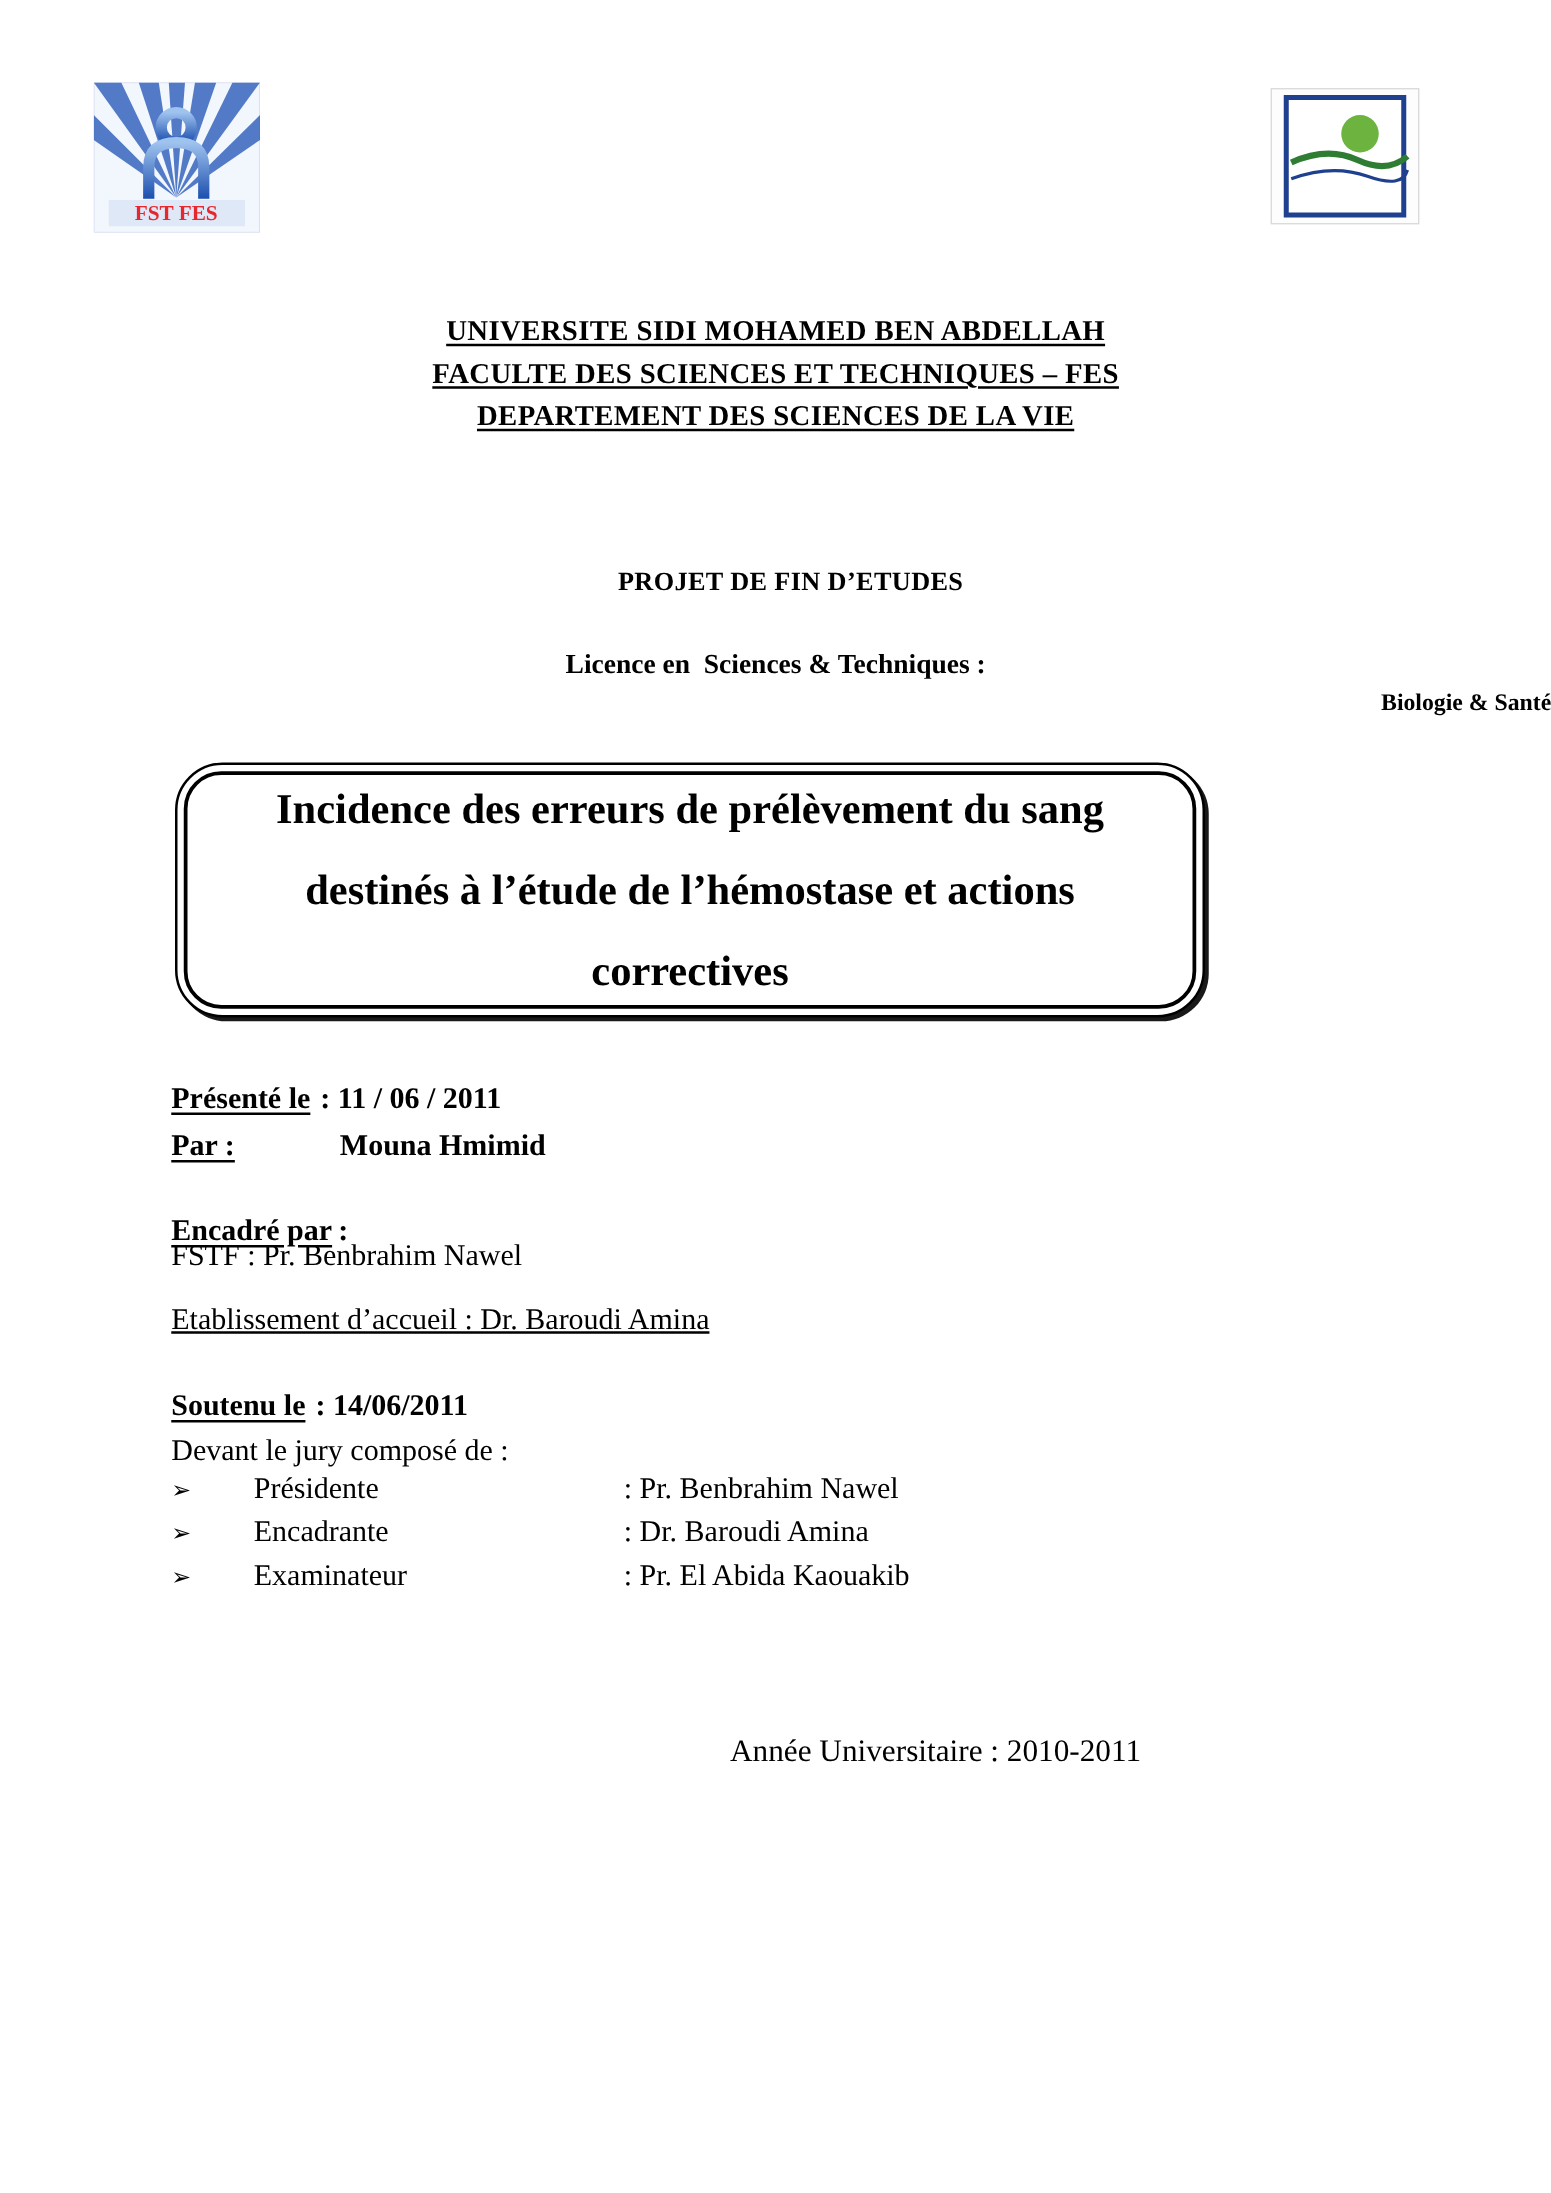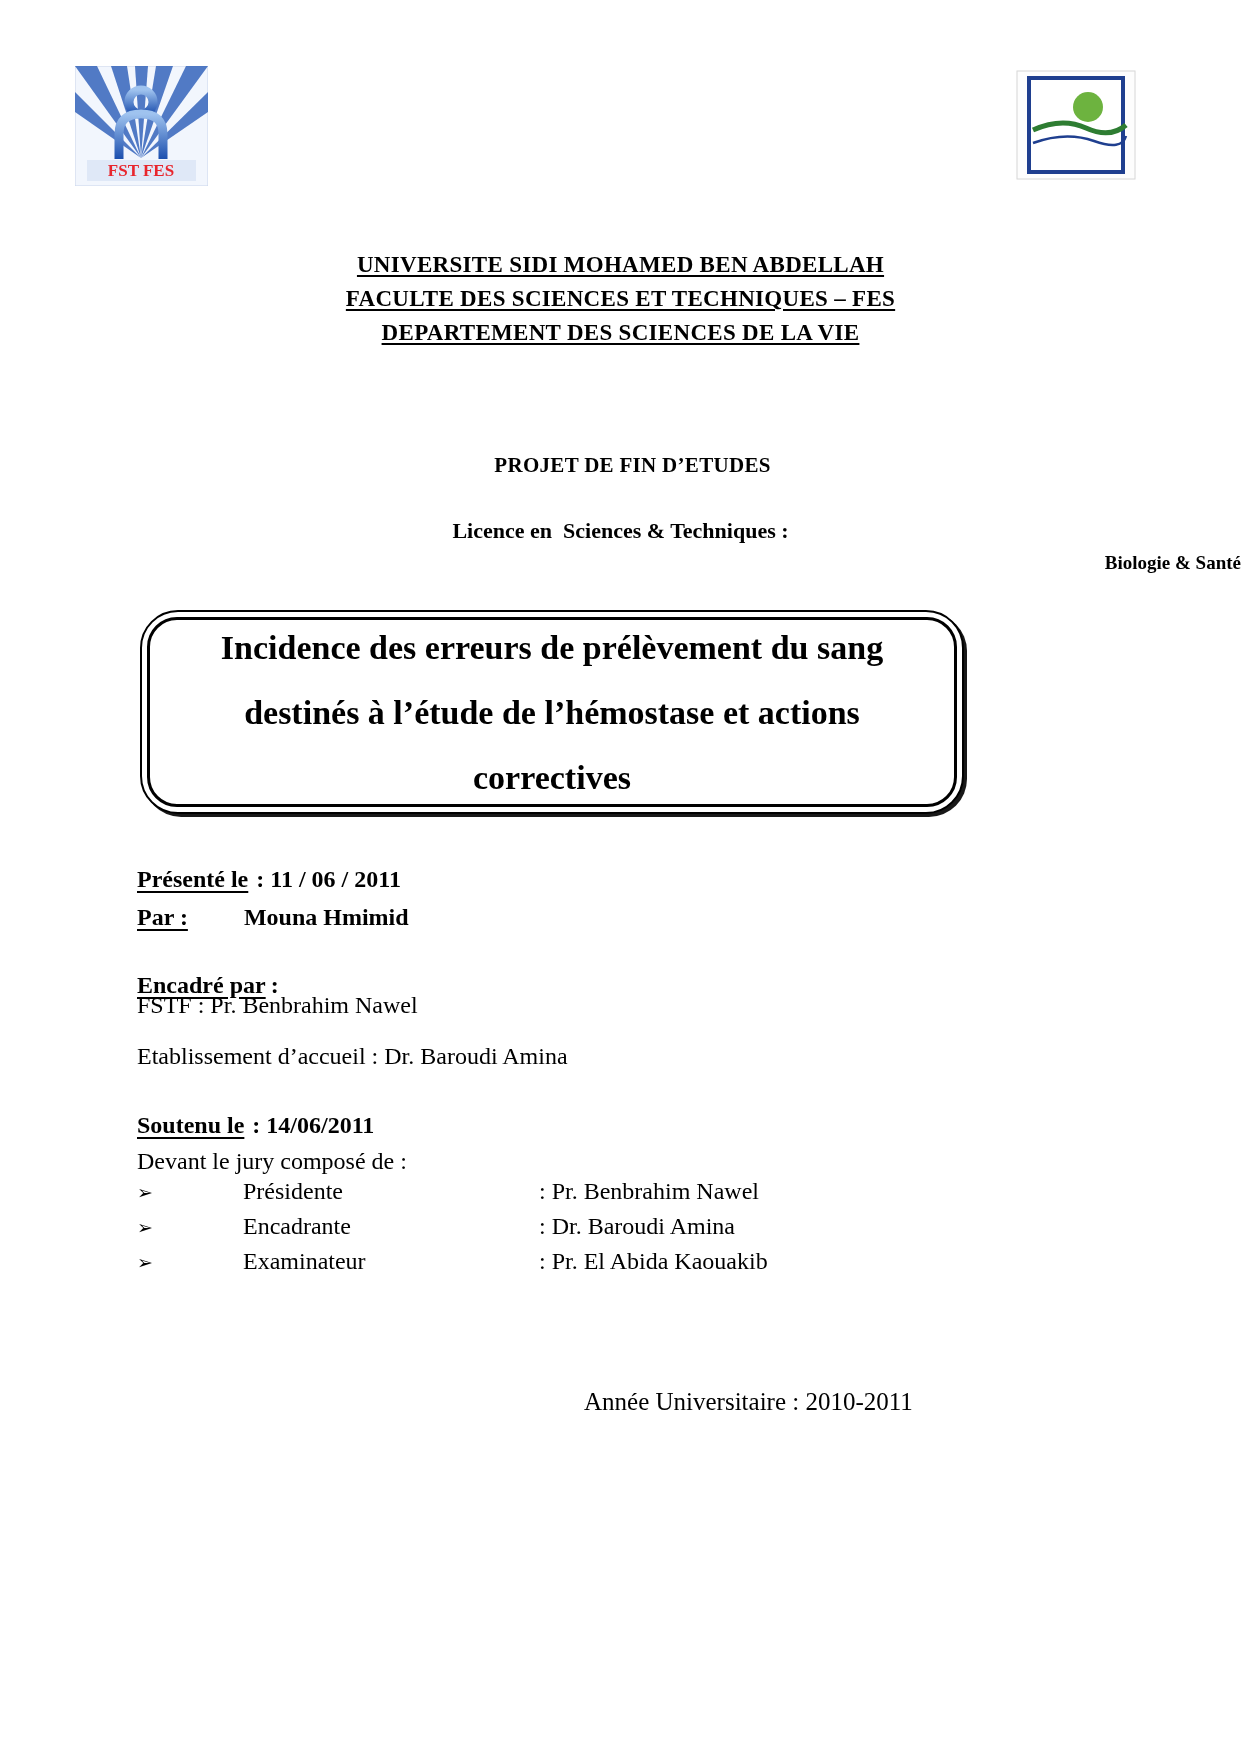--- a/index.html
+++ b/index.html
@@ -38,26 +38,26 @@
     border:3px solid #000; border-radius:30px;
     display:flex; align-items:center; justify-content:center;
     padding:0 34px; text-align:center;
   }
   .thesis-title { font-size:34px; font-weight:700; line-height:65px; }
 
   .line { position:absolute; left:137px; font-size:24px; white-space:nowrap; }
   .bold { font-weight:700; }
   .ul   { text-decoration:underline; text-underline-offset:4px; }
   .val-gap { margin-left:8px;font-family:Liberation Serif, serif; }
-  .par-gap { margin-left:56px; }
+  .par-gap { margin-left:84px; }
   .colon-gap { margin-left:5px; }
 
   .jury-row { position:absolute; left:137px; font-size:24px; display:flex; align-items:baseline; }
   .jury-bullet { width:66px; font-family:"DejaVu Sans", sans-serif; font-size:19px; }
-  .jury-role { width:296px;margin-left:40px; }
+  .jury-role { width:296px; }
 
   .annee { position:absolute; left:584px; top:1388px; font-size:25px; }
 </style>
 </head>
 <body>
 
 <div class="page">
 
   <div class="logo-left">
     <svg width="133" height="120" viewBox="0 0 133 120">
@@ -117,21 +117,21 @@
   </div>
 
   <div class="line bold" style="top:904px;">
     <span class="ul">Par :</span><span class="par-gap">Mouna Hmimid</span>
   </div>
 
   <div class="line bold" style="top:972px;">
     <span class="ul">Encadré par</span><span class="colon-gap">:</span>
   </div>
   <div class="line" style="top:992px;">FSTF : Pr. Benbrahim Nawel</div>
-  <div class="line" style="top:1043px;">Etablissement d’accueil : Dr. Baroudi Amina</div>
+  <div class="line" style="top:1043px;text-decoration:underline;">Etablissement d’accueil : Dr. Baroudi Amina</div>
 
   <div class="line bold" style="top:1112px;">
     <span class="ul">Soutenu le</span><span class="val-gap">: 14/06/2011</span>
   </div>
   <div class="line" style="top:1148px;">Devant le jury composé de :</div>
 
   <div class="jury-row" style="top:1178px;">
     <span class="jury-bullet">➢</span>
     <span class="jury-role">Présidente</span>
     <span class="jury-name">: Pr. Benbrahim Nawel</span>

